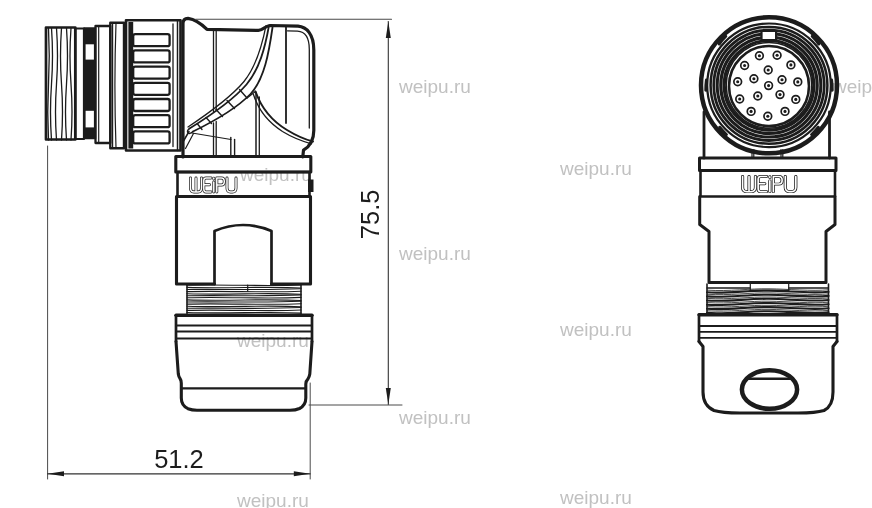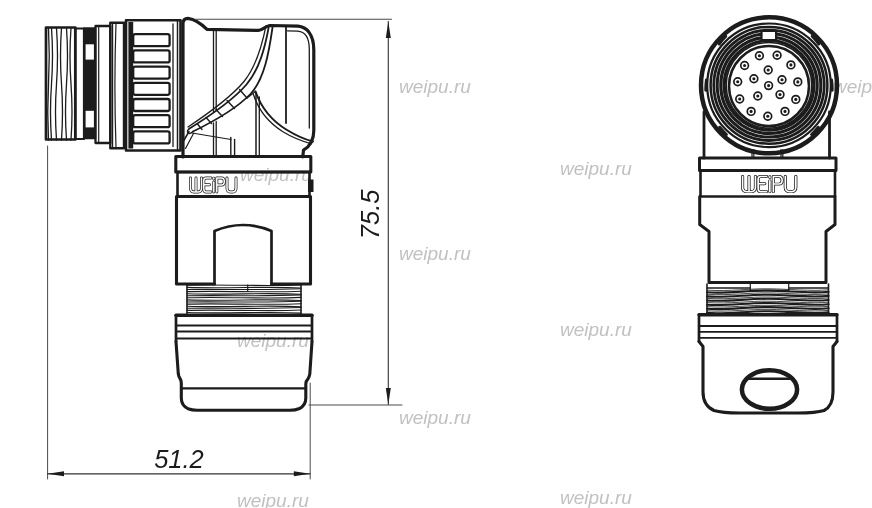--- a/index.html
+++ b/index.html
@@ -1,16 +1,16 @@
 <!DOCTYPE html>
 <html><head>
 <meta charset="utf-8">
 <style>
   html,body{margin:0;padding:0;background:#ffffff;}
-  .page{width:872px;height:508px;position:relative;overflow:hidden;background:#fff;font-style:italic;}
+  .page{width:872px;height:508px;position:relative;overflow:hidden;background:#fff;}
   svg{position:absolute;top:0;left:0;}
   text{font-family:"Liberation Sans", sans-serif;filter:grayscale(1);}
 </style>
 </head>
 <body>
 <div class="page">
 <svg width="872" height="508" viewBox="0 0 872 508">
 
 <rect x="0" y="0" width="872" height="508" fill="#ffffff"></rect>
 

